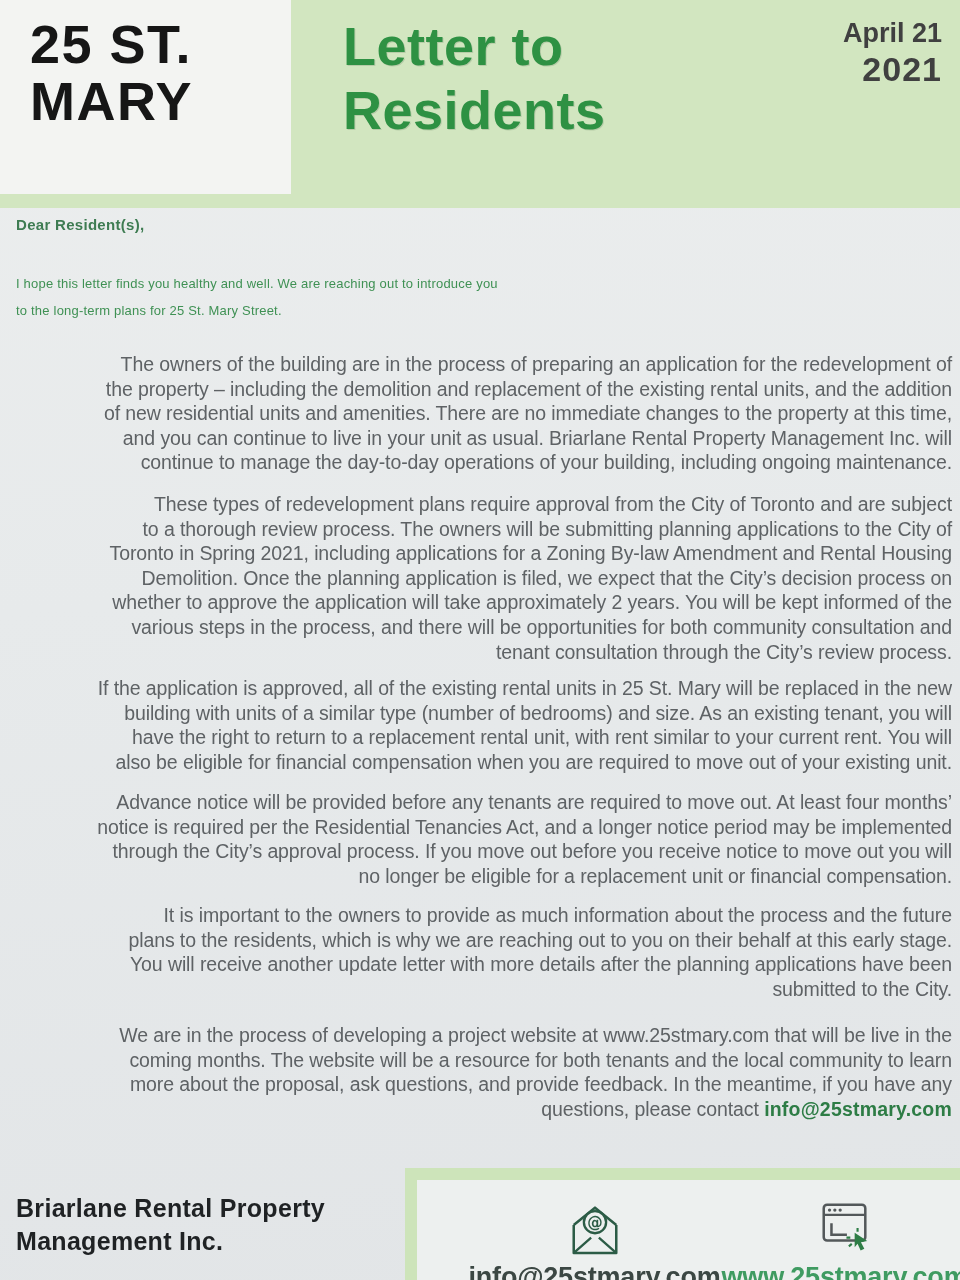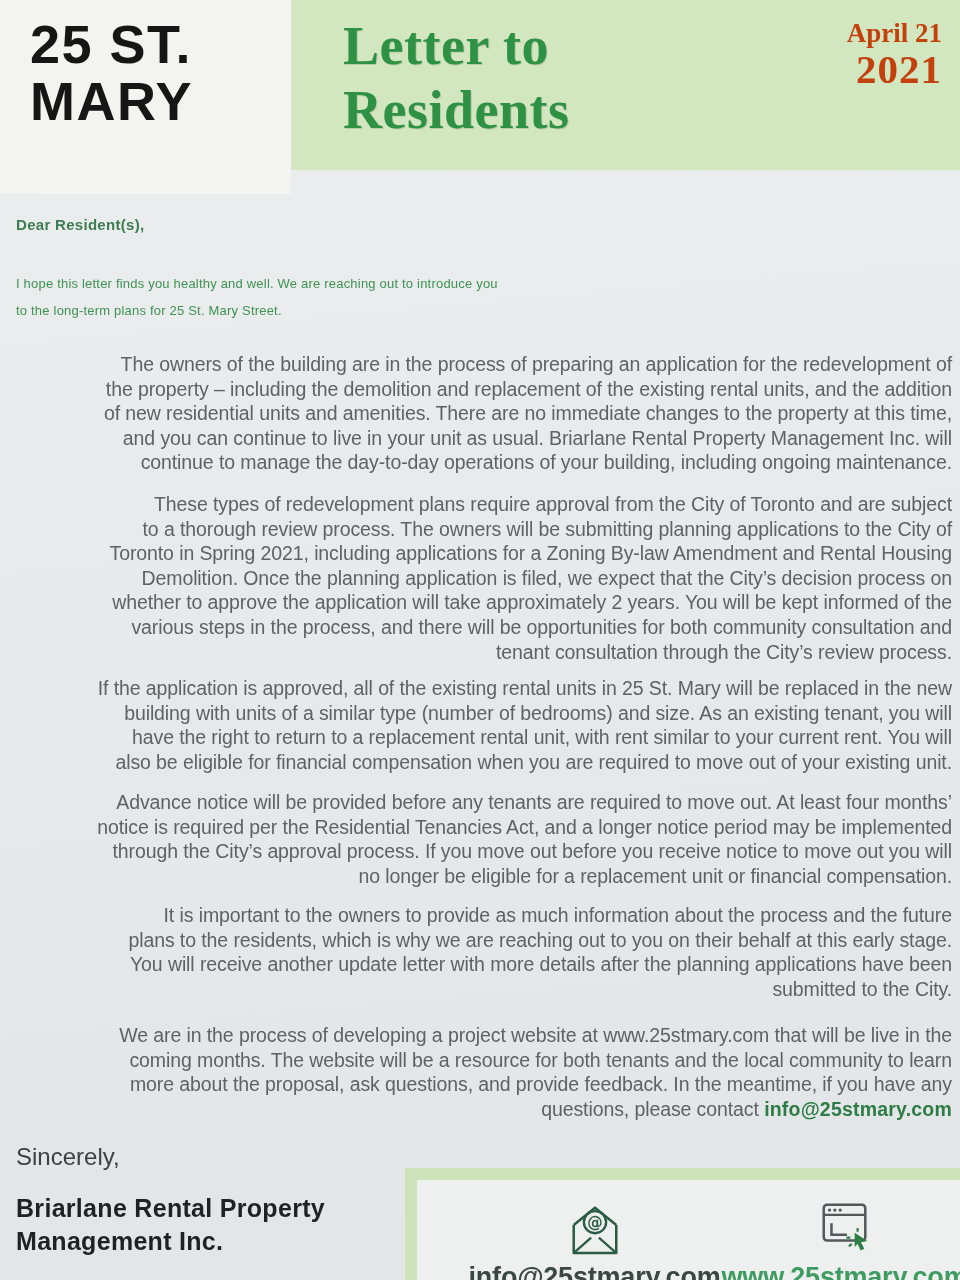--- a/index.html
+++ b/index.html
@@ -9,47 +9,46 @@
     height: 1280px;
     overflow: hidden;
     background: linear-gradient(175deg, #eceeee 0%, #e7eaeb 45%, #e2e5e7 100%);
     font-family: "Liberation Sans", sans-serif;
   }
   .pre { white-space: pre; }
 
   
   .header-band {
     position: absolute; left: 0; top: 0;
-    width: 960px; height: 170px;
+    width: 960px; height: 208px;
     background: #d2e6c0;
-    font-family: Liberation Serif, serif;
   }
   .logo-box {
     position: absolute; left: 0; top: 0;
     width: 291px; height: 194px;
     background: #f3f4f2;
     box-sizing: border-box;
     padding: 16px 0 0 30px;
   }
   .logo-text {
     font-size: 54px; font-weight: 700; color: #161616;
     line-height: 57px; letter-spacing: 1.5px;
   }
   .header-title {
     position: absolute; left: 343px; top: 14px;
     font-size: 54px; font-weight: 700; color: #2e9143;
     line-height: 64px; letter-spacing: 0.5px;
     text-shadow: 1px 1px 0 rgba(60,90,60,0.18);
   }
   .header-date {
     position: absolute; right: 18px; top: 18px;
-    text-align: right; color: #c2410c; font-weight: 700;
+    text-align: right; color: #404040; font-weight: 700;
   }
   .header-date .d1 { font-size: 27px; line-height: 30px; }
-  .header-date .d2 { font-size: 41px; line-height: 42px; letter-spacing: 1px; margin-left: 48px; }
+  .header-date .d2 { font-size: 34px; line-height: 42px; letter-spacing: 1px; margin-left: 48px; }
 
   
   .txt { position: absolute; left: 16px; width: 936px; }
   .greeting {
     top: 216px; font-size: 15px; color: #3e7c52; letter-spacing: 0.3px; font-weight: bold;
   }
   .intro {
     top: 270px; font-size: 13px; line-height: 27px; color: #3f9154; letter-spacing: 0.2px;
   }
   .para {
@@ -135,21 +134,20 @@
   <div class="txt para p5 pre">Advance notice will be provided before any tenants are required to move out. At least four months’
 notice is required per the Residential Tenancies Act, and a longer notice period may be implemented
 through the City’s approval process. If you move out before you receive notice to move out you will
 no longer be eligible for a replacement unit or financial compensation.</div>
 
   <div class="txt para p7 pre"><span>We are in the process of developing a project website at www.25stmary.com that will be live in the
 coming months. The website will be a resource for both tenants and the local community to learn
 more about the proposal, ask questions, and provide feedback. In the meantime, if you have any
 questions, please contact </span><span class="email-inline">info@25stmary.com</span></div>
 
-  <div class="txt signoff pre">Sincerely,</div>
   <div class="txt signature pre">Briarlane Rental Property
 Management Inc.</div>
 
   <div class="footer-box">
 
     <div class="contact-col col-email">
       <span class="icon-wrap">
         <svg width="64" height="58" viewBox="0 0 64 60" fill="none">
           <path d="M10 28 L32 10 L54 28" stroke="#2c5c46" stroke-width="2.6" fill="none" stroke-linejoin="round"></path>
           <path d="M10 28 V57 H54 V28" stroke="#2c5c46" stroke-width="2.6" fill="none" stroke-linejoin="round"></path>

